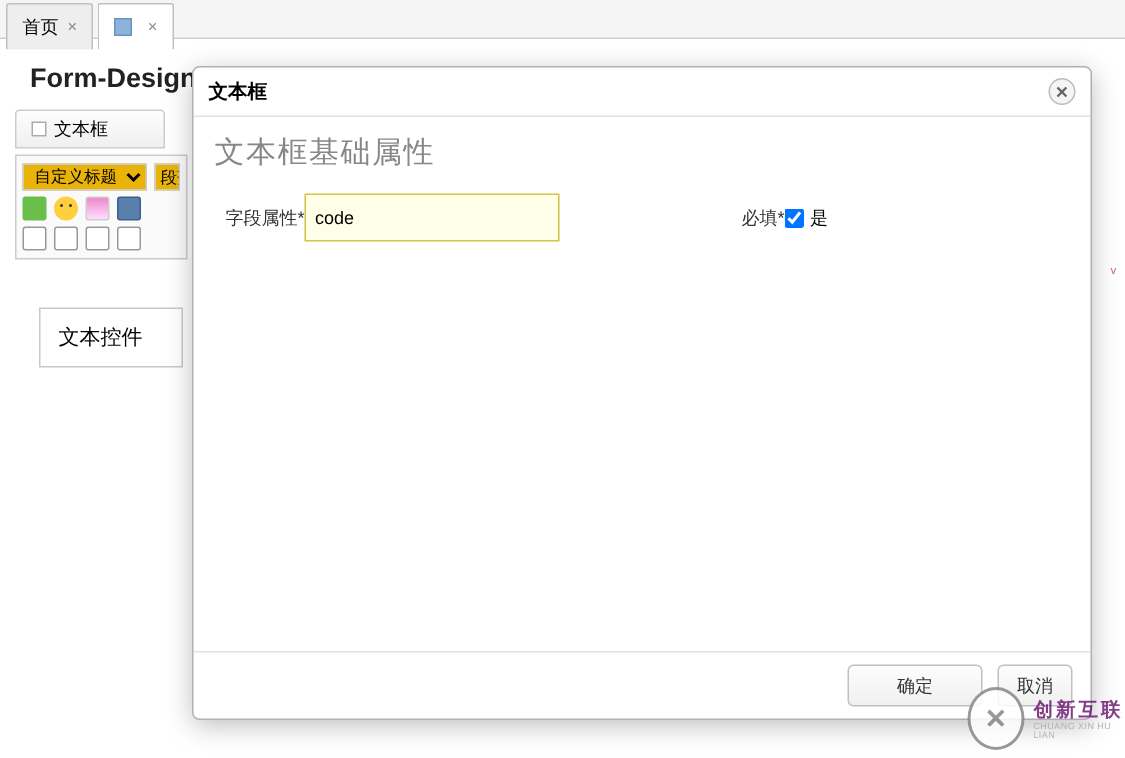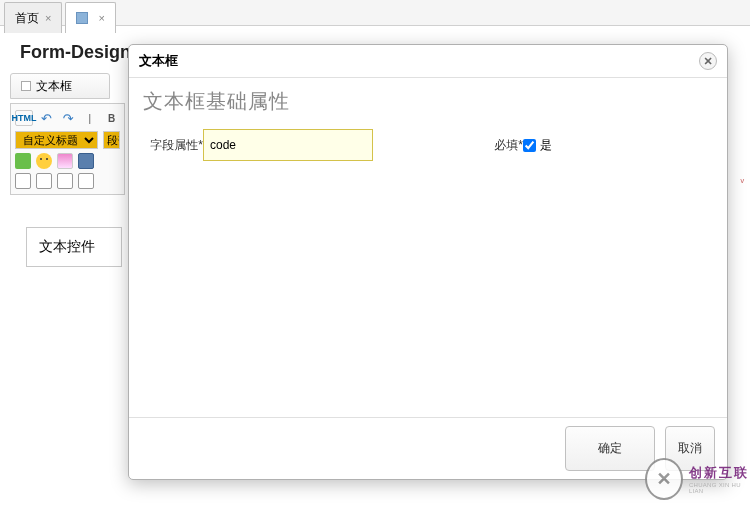--- a/index.html
+++ b/index.html
@@ -138,21 +138,21 @@
     .req-check { display:flex; align-items:center; gap:4px; }
     .req-check input { width:13px; height:13px; }
     .dlg-footer {
       border-top: 1px solid #e0e0e0;
       padding: 8px 12px;
       display:flex;
       justify-content:flex-end;
       gap:10px;
     }
     .dlg-btn {
-      min-width:90px; height:45px;
+      min-width:90px; height:28px;
       border:1px solid #c0c0c0;
       border-radius:4px;
       background:linear-gradient(#fdfdfd,#f0f0f0);
       cursor:pointer;
       font-size:12px;
       color:#333;
     }
     
     .wm {
       position:absolute; right:0; bottom:0;
@@ -185,27 +185,20 @@
 </div>
 
 <div class="page-title">Form-Designer</div>
 
 <div class="toolbar-area">
   <div class="comp-row">
     <span class="ci"></span>
     <span>文本框</span>
   </div>
   <div class="editor-toolbar">
-    <div class="tb-row">
-      <span class="tb-btn html-btn">HTML</span>
-      <span class="tb-btn undo">↶</span>
-      <span class="tb-btn redo">↷</span>
-      <span class="tb-btn">|</span>
-      <span class="tb-btn" style="font-weight:bold;">B</span>
-    </div>
     <div class="tb-row">
       <select class="sel">
         <option>自定义标题</option>
       </select>
       <span class="sel" style="white-space:nowrap;overflow:hidden;width:22px;">段落</span>
     </div>
     <div class="tb-row">
       <span class="ic ic-green"></span>
       <span class="ic ic-face"></span>
       <span class="ic ic-paint"></span>

